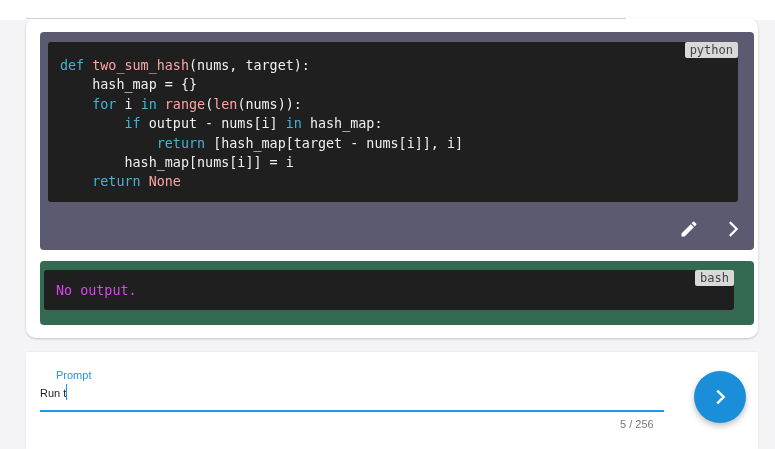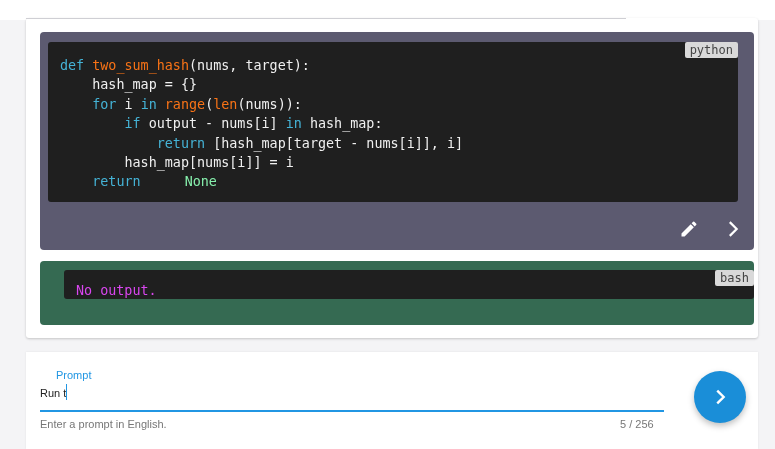--- a/index.html
+++ b/index.html
@@ -4,21 +4,21 @@
   <style>
     html, body { margin:0; padding:0; }
     body {
       width:775px; height:449px; overflow:hidden; position:relative;
       background:#f4f4f6;
       font-family:"Liberation Sans", sans-serif;
     }
     .top-white { position:absolute; left:0; top:0; width:775px; height:20px; background:#ffffff; }
     .card {
       position:absolute; left:26px; top:18px; width:732px; height:320px;
-      background:#ffffff; border-radius:3px;
+      background:#ffffff; border-radius:10px;
       box-shadow:0 1px 3px rgba(0,0,0,0.12), 0 1px 2px rgba(0,0,0,0.08);
     }
     .card-topline { position:absolute; left:0; top:0; width:600px; height:1px; background:#cfcfd4; }
     .code-block {
       position:absolute; left:14px; top:14px; width:714px; height:218px;
       background:#5c5a70; border-radius:4px;
     }
     .code-inner {
       position:absolute; left:8px; top:10px; width:690px; height:160px;
       background:#1f1f1f; border-radius:3px;
@@ -27,30 +27,30 @@
       position:absolute; right:0; top:0; background:#d9d9d9; color:#444;
       font-family:"DejaVu Sans Mono", monospace; font-size:12px;
       padding:1px 5px; border-radius:2px;
     }
     pre {
       margin:0; position:absolute; left:12px; top:14px;
       font-family:"DejaVu Sans Mono", monospace; font-size:13.4px; line-height:19.4px;
       color:#f0f0f0;
     }
     .kw { color:#45b3d6; }
-    .fn { color:#f97316; }
-    .cn { color:#86efac;margin-left:36px; }
+    .fn { color:#fca5a5; }
+    .cn { color:#fca5a5; }
     .actions { position:absolute; right:10px; bottom:10px; display:flex; gap:22px; }
     .icon-btn { width:22px; height:22px; display:flex; align-items:center; justify-content:center; cursor:pointer; }
     .out-block {
       position:absolute; left:14px; top:243px; width:714px; height:64px;
       background:#356a52; border-radius:4px;
     }
     .out-inner {
-      position:absolute; left:24px; top:9px; width:690px; height:29px;
+      position:absolute; left:4px; top:9px; width:690px; height:40px;
       background:#1f1f1f; border-radius:3px;
     }
     .out-text {
       position:absolute; left:12px; top:13px;
       font-family:"DejaVu Sans Mono", monospace; font-size:13.4px; color:#d946ef;
     }
     .prompt-panel {
       position:absolute; left:26px; top:352px; width:732px; height:97px;
       background:#ffffff; box-shadow:0 0 2px rgba(0,0,0,0.08);
     }
@@ -104,20 +104,19 @@
       <span class="lang-tag">bash</span>
       <span class="out-text">No output.</span>
     </div>
   </div>
 </div>
 
 <div class="prompt-panel">
   <span class="prompt-label">Prompt</span>
   <div class="prompt-value"><span>Run t</span><span class="caret"></span></div>
   <div class="underline"></div>
-  <span class="hint">Enter a prompt in English.</span>
   <span class="counter">5 / 256</span>
   <div class="send-btn">
     <svg width="22" height="22" viewBox="0 0 24 24">
         <path fill="none" stroke="#ffffff" stroke-width="2.6" d="M9 5l7 7-7 7"></path>
       </svg>
   </div>
 </div>
 
 </body></html>

